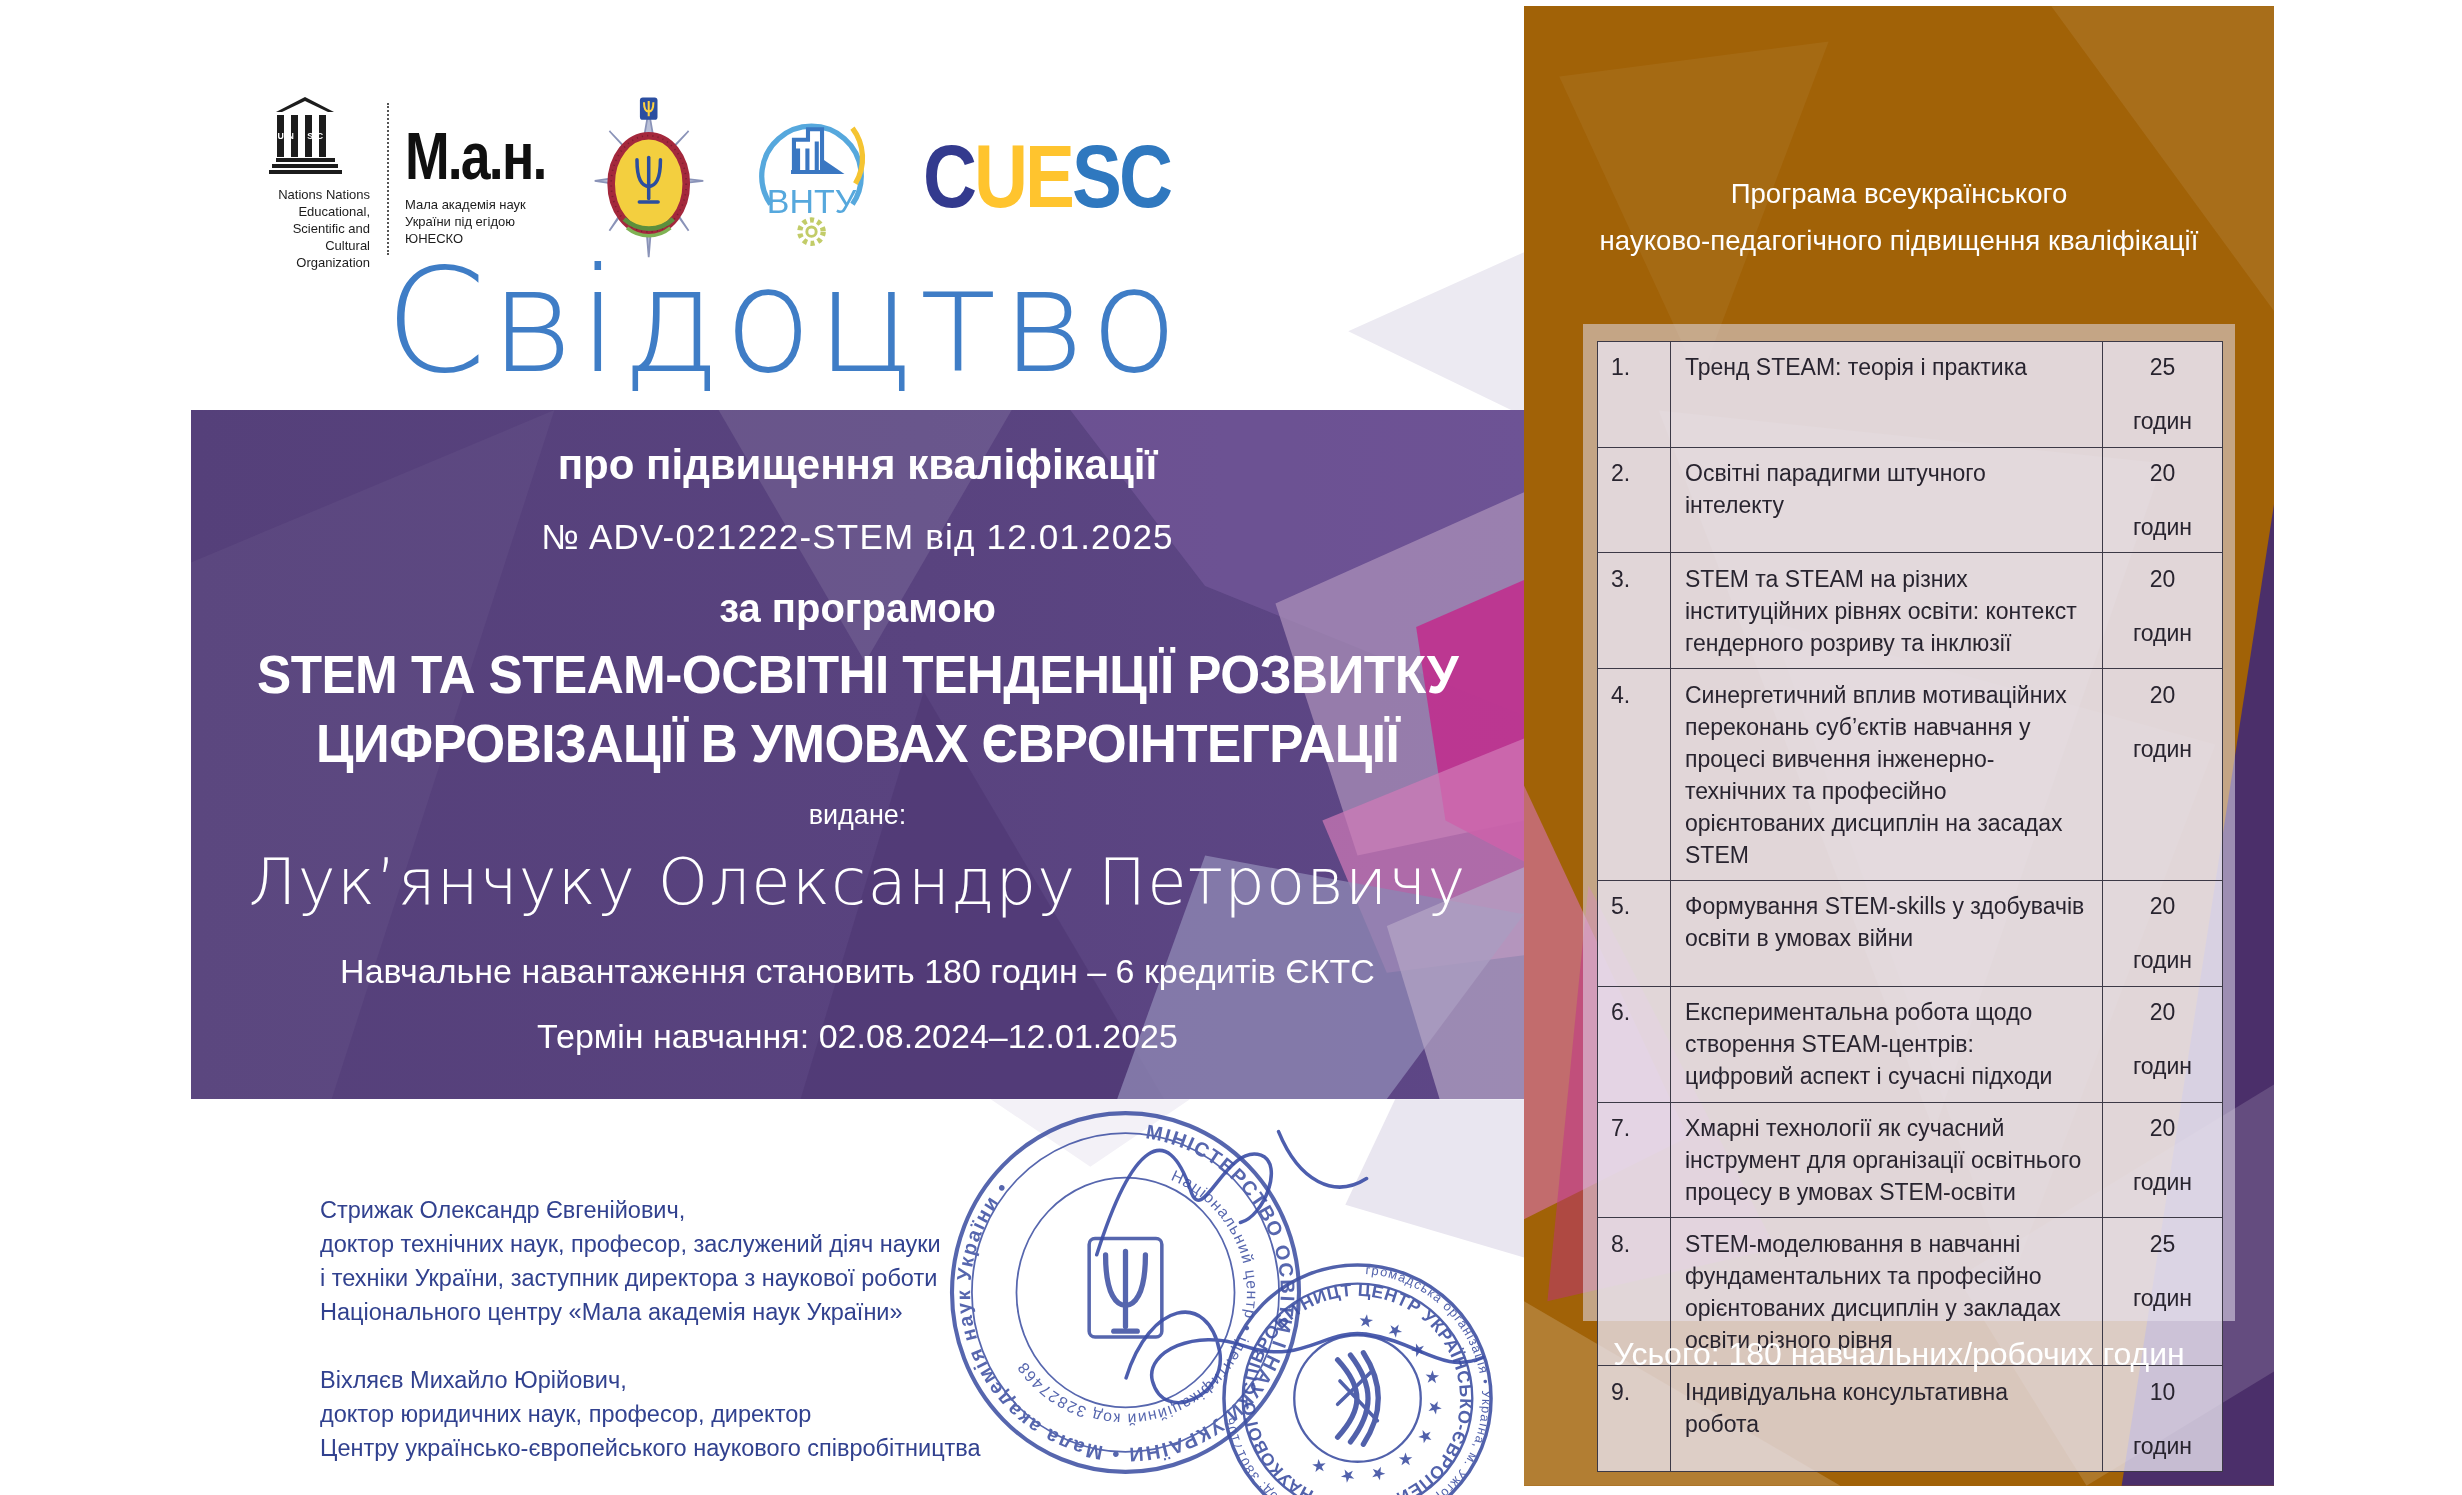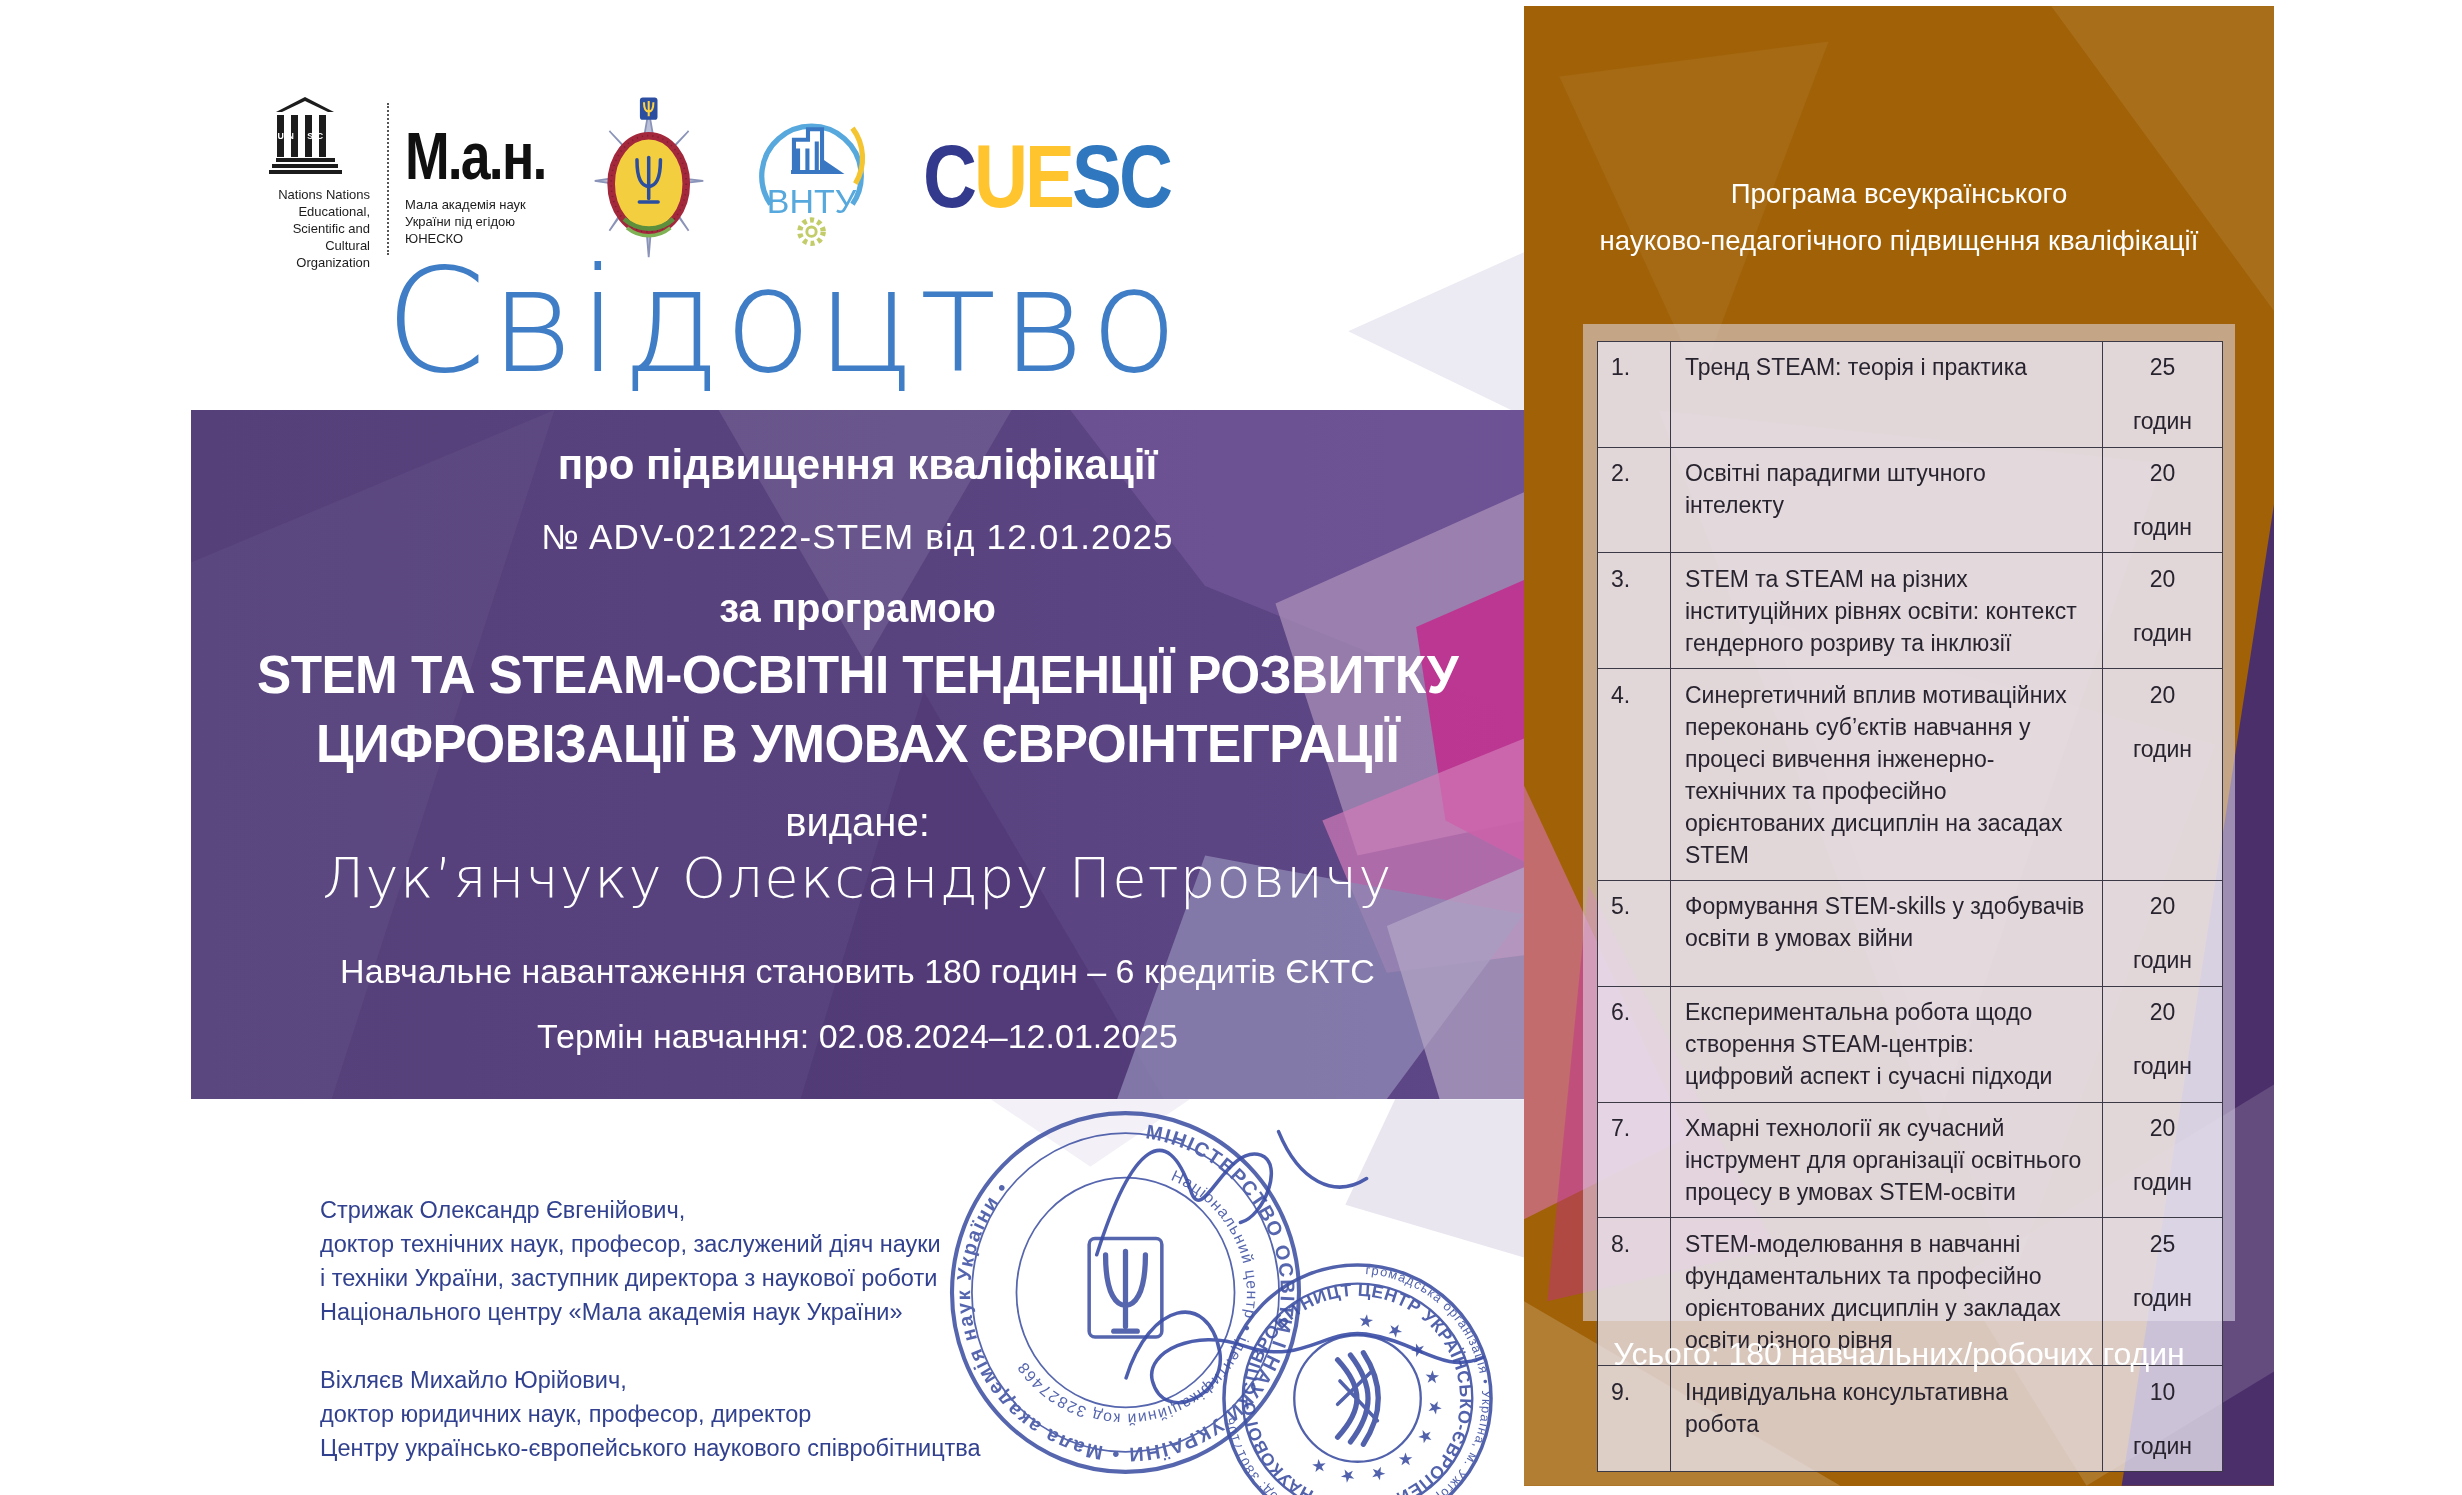--- a/index.html
+++ b/index.html
@@ -41,22 +41,22 @@
   
   .band{position:absolute;left:191px;top:410px;width:1333px;height:689px;
         background:linear-gradient(90deg,#55407a 0%,#59437f 55%,#5e4787 100%);color:#fff;}
   .band svg.band-bg{position:absolute;inset:0;}
   .band-line{position:absolute;left:0;width:100%;text-align:center;}
   .b-sub{top:30.5px;font-size:42px;font-weight:bold;}
   .b-num{top:107px;font-size:35px;font-weight:400;letter-spacing:1.2px;}
   .b-prog{top:176px;font-size:40px;font-weight:bold;}
   .b-title1{top:233px;font-size:54px;font-weight:bold;transform:scaleX(.95);letter-spacing:-0.6px;}
   .b-title2{top:302px;font-size:54px;font-weight:bold;transform:scaleX(.95);letter-spacing:-0.6px;}
-  .b-issued{top:390px;font-size:40px;font-weight:400;}
-  .b-name{top:435px;font-family:"DejaVu Sans", sans-serif;font-weight:300;font-size:56px;letter-spacing:1.2px;}
+  .b-issued{top:390px;font-size:27px;font-weight:400;}
+  .b-name{top:435px;font-family:"DejaVu Sans", sans-serif;font-weight:300;font-size:64px;letter-spacing:1.2px;}
   .b-load{top:542px;font-size:34px;font-weight:400;}
   .b-term{top:607px;font-size:34px;font-weight:400;}
 
   
   .sig-block{position:absolute;color:#31418f;font-size:23.5px;line-height:34px;font-weight:normal;margin-top:20px;}
   .sig1{left:320px;top:1173px;}
   .sig2{left:320px;top:1343px;}
   .stamp{position:absolute;}
 
   

